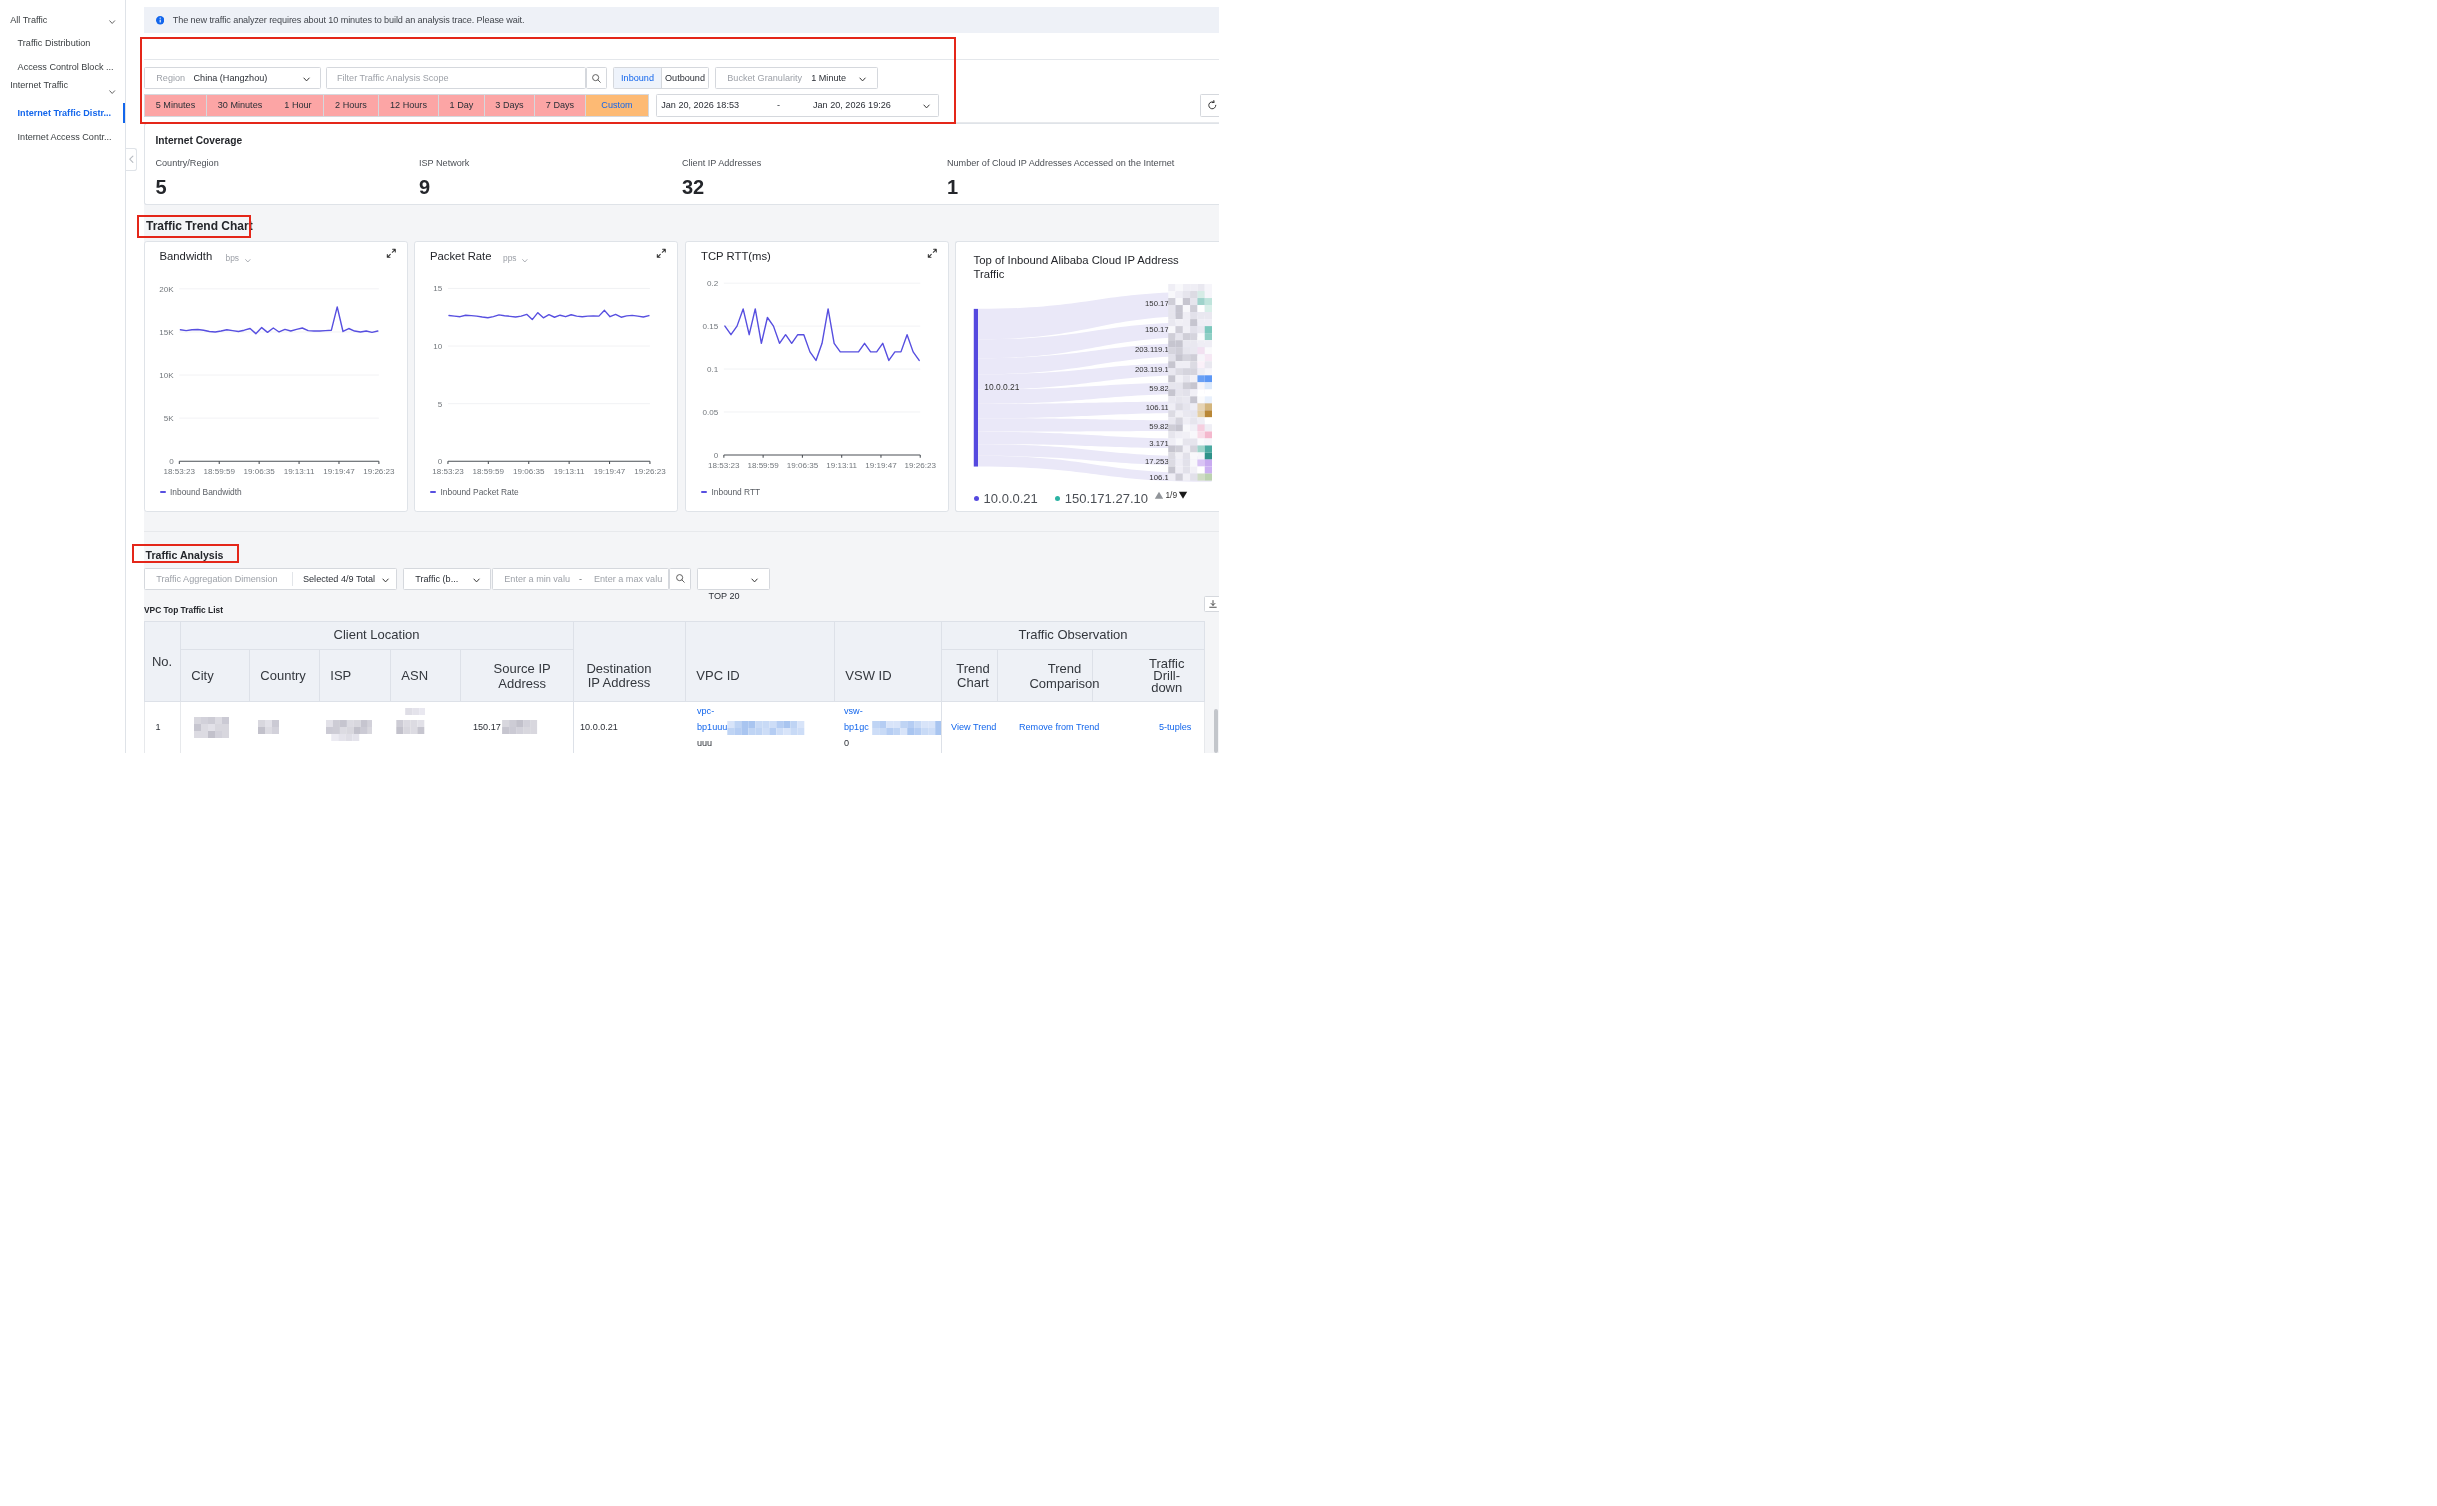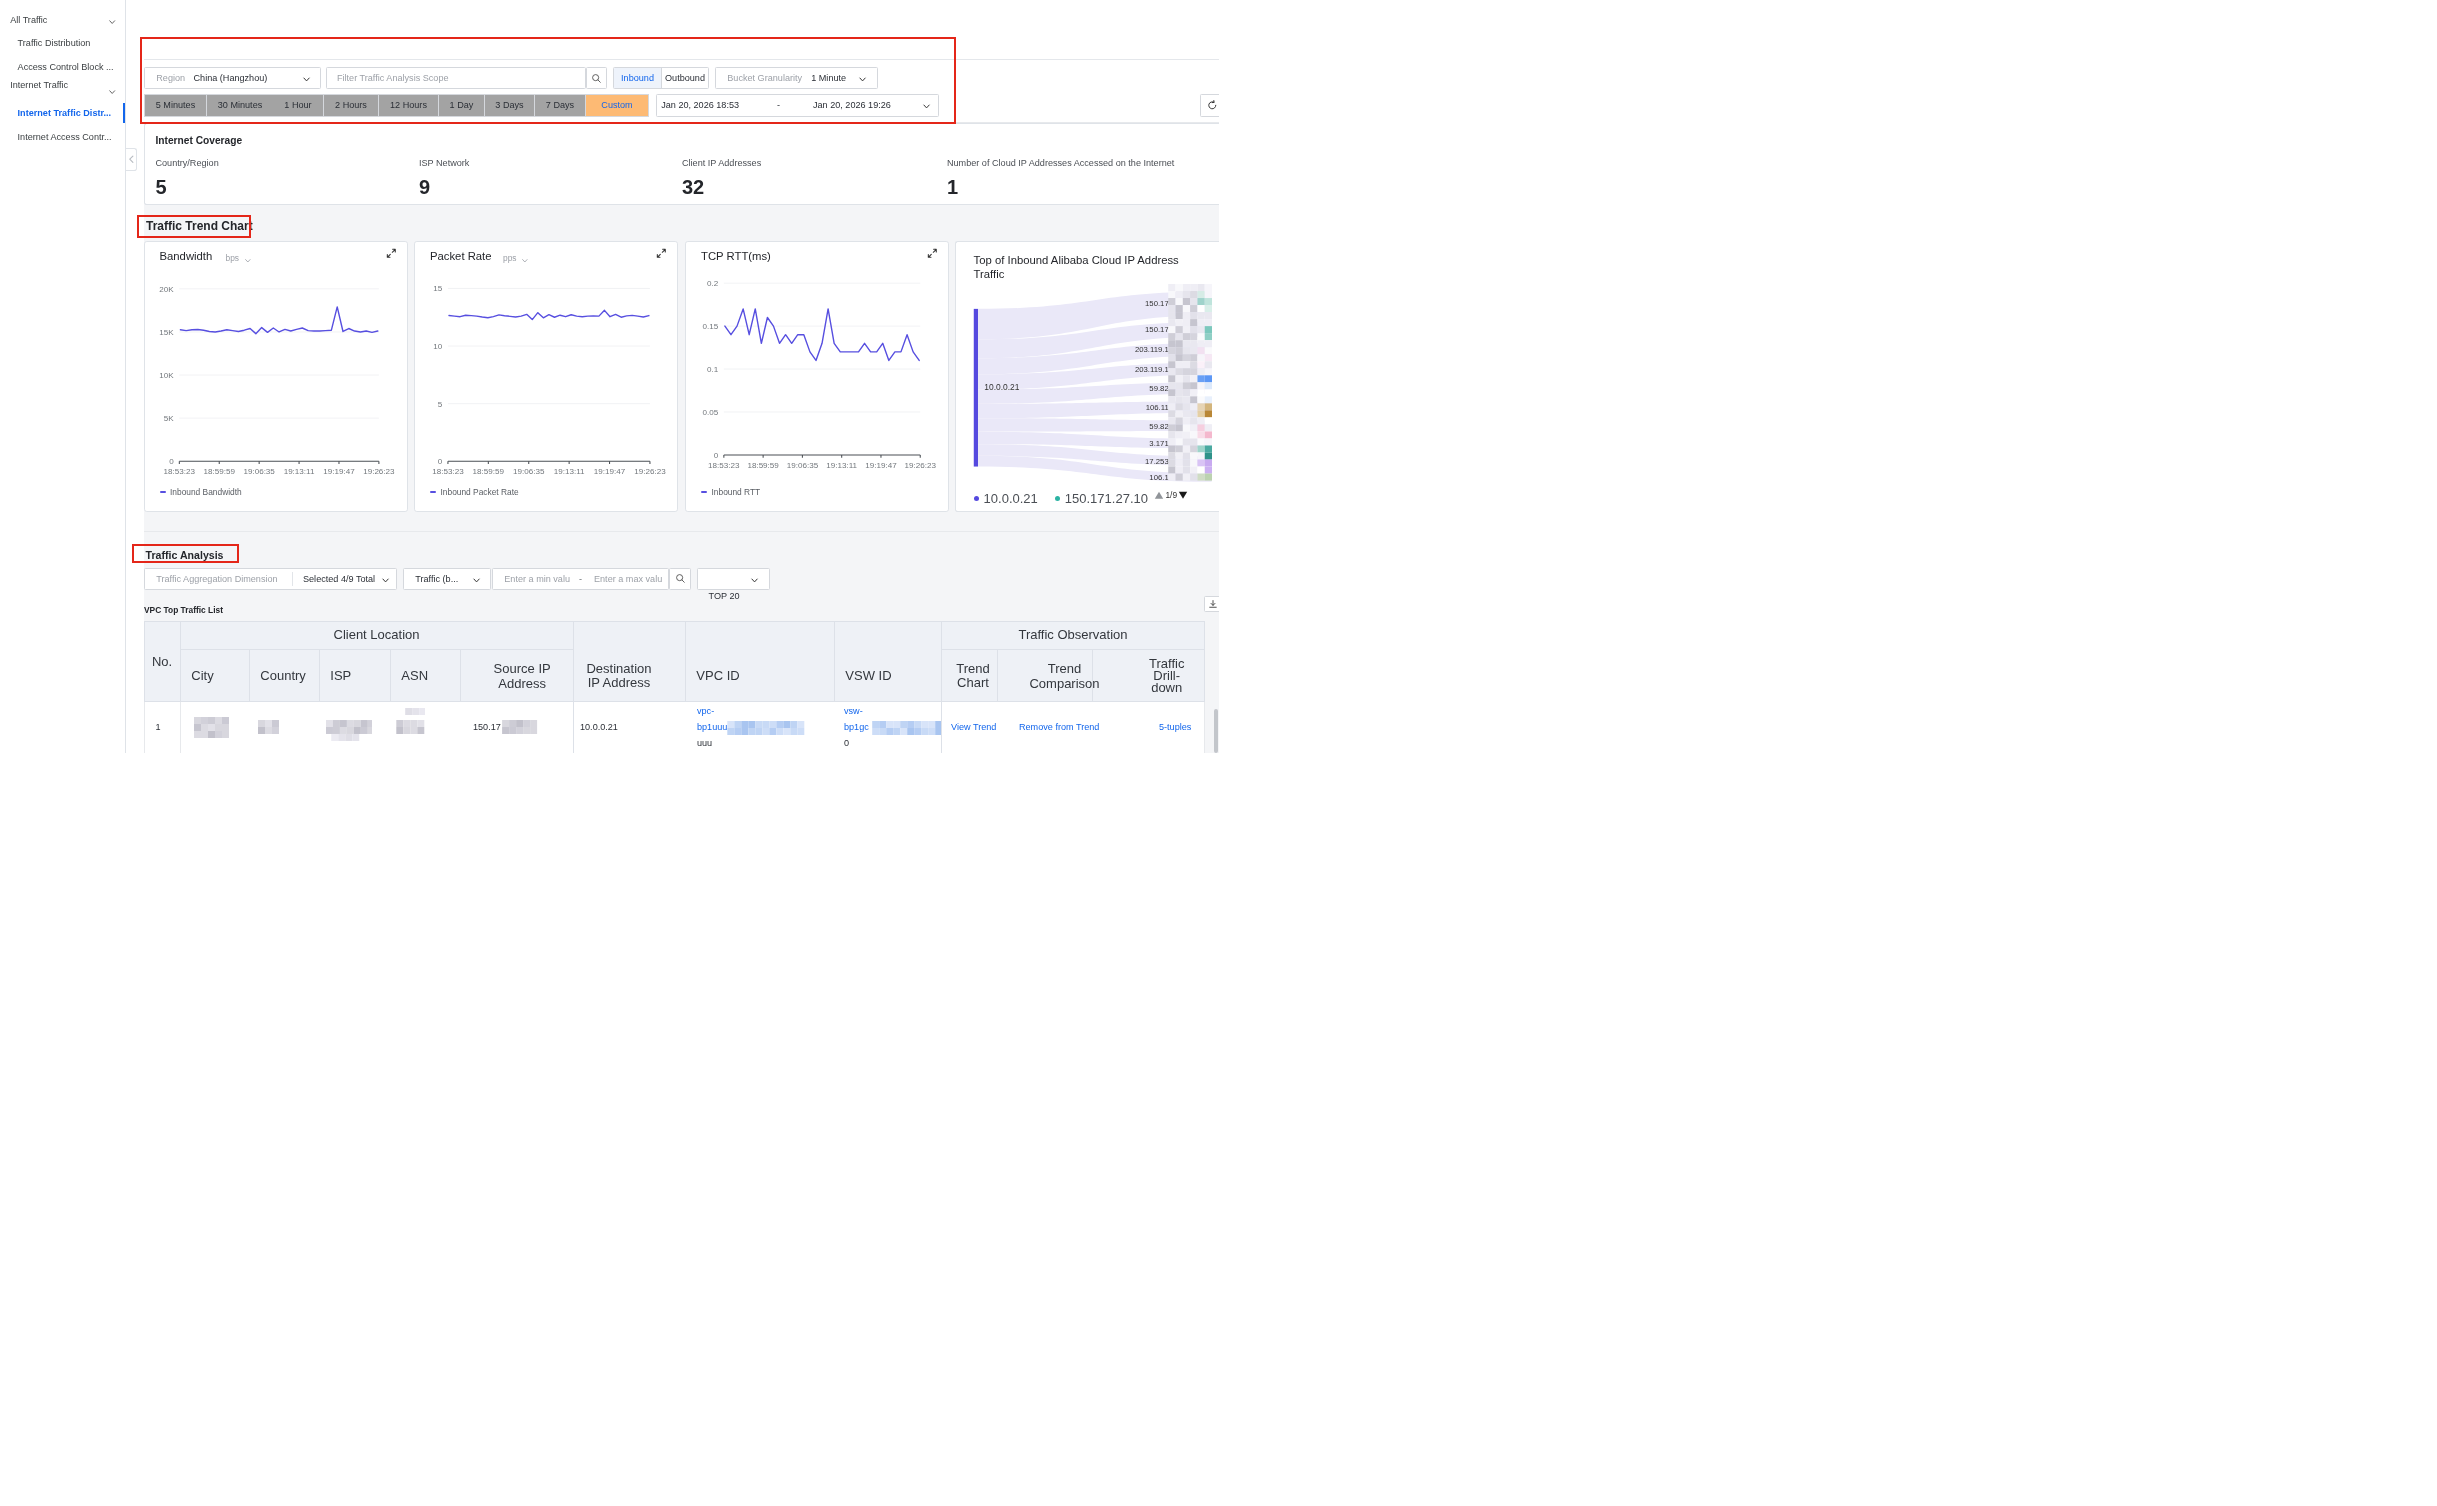--- a/index.html
+++ b/index.html
@@ -9,21 +9,21 @@
 .schev { position:absolute; left:108px; }
 #collapse { position:absolute; left:126px; top:148px; width:11.3px; height:23px; background:#fff; border:0.7px solid #dfe3e8; border-left:none; border-radius:0 2.8px 2.8px 0; z-index:5; display:flex; align-items:center; justify-content:center; }
 #main { position:absolute; left:127px; top:0; right:0; bottom:0; background:#fff; }
 #banner { position:absolute; left:17px; top:7.4px; right:0; height:26px; background:#eef1f7; display:flex; align-items:center; font-size:9.1px; letter-spacing:-0.1px; color:#42464d; }
 #banner svg { margin:0 8.4px 0 12px; flex:none; }
 .tab { display:inline-block; font-size:10.6px; color:#2b2f36; padding:3.9px 12px 8px; line-height:10.6px; }
 .tab.act { color:#1366ec; font-weight:bold; border-bottom:1.4px solid #1366ec; padding-bottom:6.7px; }
 #tabrow { position:absolute; left:17px; top:37px; right:0; height:24px; }
 #tabline { position:absolute; left:17px; top:59px; right:0; height:0.7px; background:#e4e7eb; }
 .ctrl { position:absolute; background:#fff; border:0.7px solid #d5d8dd; border-radius:1.4px; height:22px; display:flex; align-items:center; font-size:9.1px; white-space:nowrap; }
-.tbtn { position:absolute; top:94px; height:22.5px; background:#a3a3a3; border:0.7px solid #d5d8dd; border-left:none; font-size:9.1px; color:#2b2f36; display:flex; align-items:center; justify-content:center; }
+.tbtn { position:absolute; top:94px; height:22.5px; background:#fca5a5; border:0.7px solid #d5d8dd; border-left:none; font-size:9.1px; color:#2b2f36; display:flex; align-items:center; justify-content:center; }
 .redbox { position:absolute; border:2.1px solid #e42619; z-index:30; }
 #contentbg { position:absolute; left:17px; top:122px; right:0; bottom:0; background:#f4f5f7; border-top:0.7px solid #e7e9ec; }
 .card { position:absolute; background:#fff; border:0.7px solid #dfe3e8; border-radius:2.8px; }
 .sect { font-weight:bold; color:#24262b; }
 svg.chart { position:absolute; left:0; top:0; }
 .leg { position:absolute; font-size:8.4px; color:#595d63; display:flex; align-items:center; }
 .leg .dash { width:6.3px; height:2.1px; background:#574fe0; border-radius:1.4px; margin-right:4.2px; }
 .hdrcell { position:absolute; font-size:13px; font-weight:normal; color:#33373d; display:flex; align-items:center;text-align:center; }
 .blue { color:#1366ec; }
 .grey { color:#9da1a8; }
@@ -44,20 +44,28 @@
     <div class="snav" style="left:17.6px; top:108px; color:#1366ec; font-weight:bold;">Internet Traffic Distr...</div>
     <div style="position:absolute; right:0; top:103px; width:2.1px; height:20px; background:#1366ec;"></div>
     <div class="snav" style="left:17.6px; top:132px;">Internet Access Contr...</div>
   </div>
   <div id="collapse">
       <svg width="7" height="8.4" viewBox="0 0 10 12" fill="none" stroke="#b8bcc2" stroke-width="1.6" stroke-linecap="round" stroke-linejoin="round">
         <path d="M7 1.5 L2.5 6 L7 10.5"></path>
       </svg>
     </div>
   <div id="main">
+    <div id="banner">
+        <svg width="8.4" height="8.4" viewBox="0 0 14 14">
+          <circle cx="7" cy="7" r="7" fill="#1366ec"></circle>
+          <rect x="6.1" y="5.8" width="1.8" height="5" rx="0.9" fill="#fff"></rect>
+          <circle cx="7" cy="3.6" r="1.05" fill="#fff"></circle>
+        </svg>
+        <span>The new traffic analyzer requires about 10 minutes to build an analysis trace. Please wait.</span>
+      </div>
     <div id="tabline"></div>
     <div class="ctrl" style="left:17px; top:67px; width:177px;">
         <span class="grey" style="margin-left:11.3px;">Region</span>
         <span style="margin-left:8.4px; color:#2b2f36;">China (Hangzhou)</span>
         <span style="position:absolute; right:9.1px; top:6.7px;"><svg width="9.1" height="9.1" viewBox="0 0 12 12" fill="none" stroke="#333" stroke-width="1.3" stroke-linecap="round" stroke-linejoin="round">
             <path d="M2.5 4 L6 7.8 L9.5 4"></path>
           </svg></span>
       </div>
     <div class="ctrl" style="left:199px; top:67px; width:260px;">
         <span class="grey" style="margin-left:10px;">Filter Traffic Analysis Scope</span>

